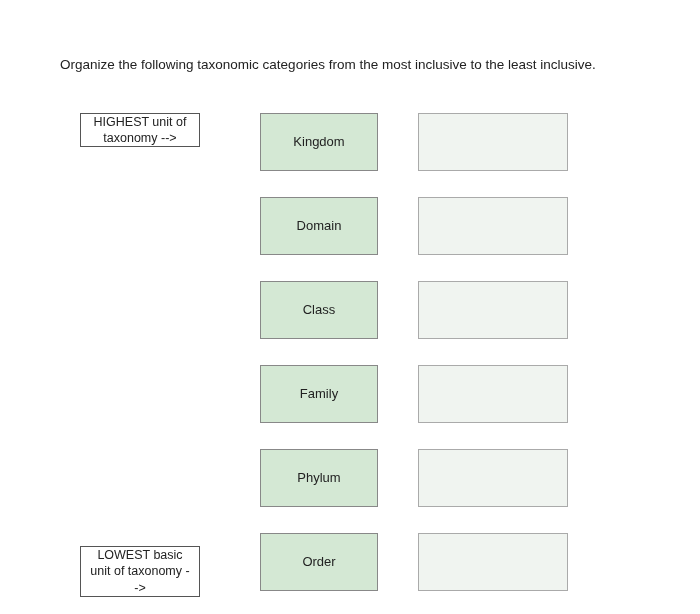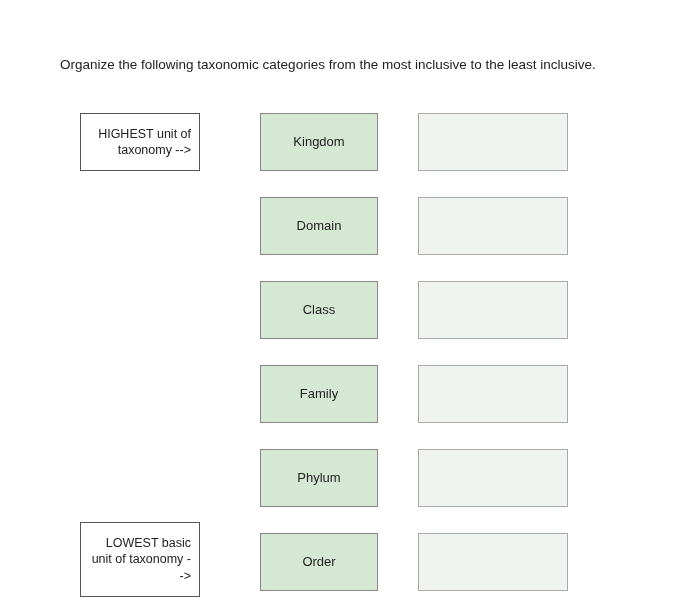--- a/index.html
+++ b/index.html
@@ -43,23 +43,23 @@
       width: 160px;
       display: flex;
       flex-direction: column;
       justify-content: space-between;
       height: 520px;
       position: relative;
     }
 
     .label-box {
       border: 1.5px solid #555;
-      padding: 12px 8px;
+      padding: 0 8px;
       font-size: 12.5px;
-      text-align: right;
+      text-align: center;
       line-height: 1.3;
       width: 120px;
     }
 
     .label-top {
       position: absolute;
       top: 0;
     }
 
     .label-bottom {

